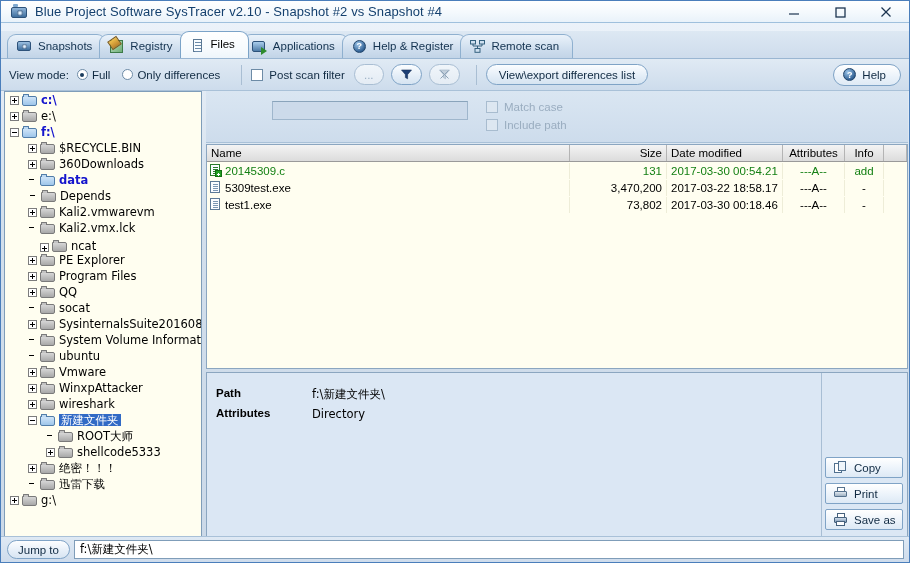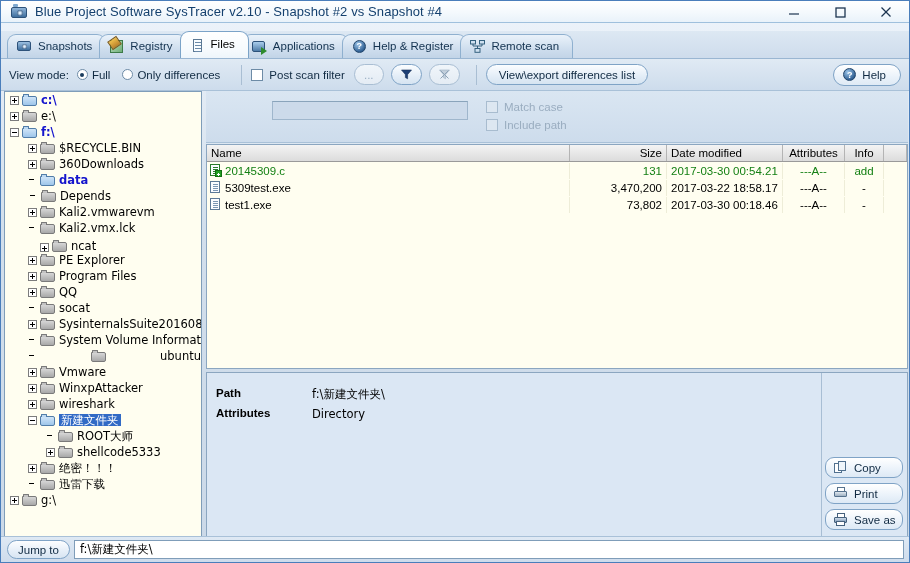--- a/index.html
+++ b/index.html
@@ -187,21 +187,21 @@
   .detail{
     position:absolute;left:205px;top:371px;width:702px;height:165px;
     background:#dbe7f4;border:1px solid #8ba6c0;box-sizing:border-box;
   }
   .detail-body{position:absolute;left:0;top:0;right:85px;bottom:0;background:#dbe7f4;
     border-right:1px solid #a8bed4;box-sizing:border-box;padding:14px 0 0 9px;}
   .drow{display:flex;margin-bottom:5px;}
   .dkey{width:96px;font-size:11.5px;font-weight:bold;color:#000;}
   .dval{font-size:11.5px;color:#000;font-family:"DejaVu Sans","Liberation Sans",sans-serif;}
   .side-btns{position:absolute;right:4px;bottom:6px;width:78px;display:flex;flex-direction:column;gap:5px;}
-  .sbtn{height:21px;border-radius:9px;background:linear-gradient(#ffffff,#eaf2fa 60%,#dde9f5);
+  .sbtn{height:21px;border-radius:2px;background:linear-gradient(#ffffff,#eaf2fa 60%,#dde9f5);
     border:1px solid #7fa3c6;box-sizing:border-box;display:flex;align-items:center;gap:6px;
     padding-left:8px;font-size:11.5px;color:#102a42;}
   .sic{width:14px;height:13px;position:relative;flex:0 0 auto;}
   .ic-copy b{position:absolute;left:0;top:2px;width:8px;height:10px;background:#fff;border:1px solid #50708f;box-sizing:border-box;}
   .ic-copy s{position:absolute;left:4px;top:0;width:8px;height:10px;background:#eef5fb;border:1px solid #50708f;box-sizing:border-box;text-decoration:none;}
   .ic-print b{position:absolute;left:0;top:4px;width:13px;height:6px;border-radius:1px;
     background:linear-gradient(#dfe7ef,#9fb1c3);border:1px solid #55718d;box-sizing:border-box;}
   .ic-print s{position:absolute;left:3px;top:0;width:8px;height:5px;background:#fff;border:1px solid #55718d;box-sizing:border-box;text-decoration:none;}
   .ic-save b{position:absolute;left:0;top:4px;width:13px;height:6px;border-radius:1px;
     background:linear-gradient(#cfdcea,#7f9ab6);border:1px solid #45617d;box-sizing:border-box;}
@@ -453,21 +453,21 @@
         </span>
         <span class="tlabel cn">SysinternalsSuite201608</span>
       </div>
       <div class="tnode" style="padding-left: 23px;">
         <span class="exp none"></span>
         <span class="fld ">
           <i></i>
         </span>
         <span class="tlabel cn">System Volume Information</span>
       </div>
-      <div class="tnode" style="padding-left: 23px; justify-content: space-between;">
+      <div class="tnode" style="padding-left: 23px;">
         <span class="exp none"></span>
         <span class="fld ">
           <i></i>
         </span>
         <span class="tlabel cn">ubuntu</span>
       </div>
       <div class="tnode" style="padding-left: 23px;">
         <span class="exp plus"></span>
         <span class="fld ">
           <i></i>

